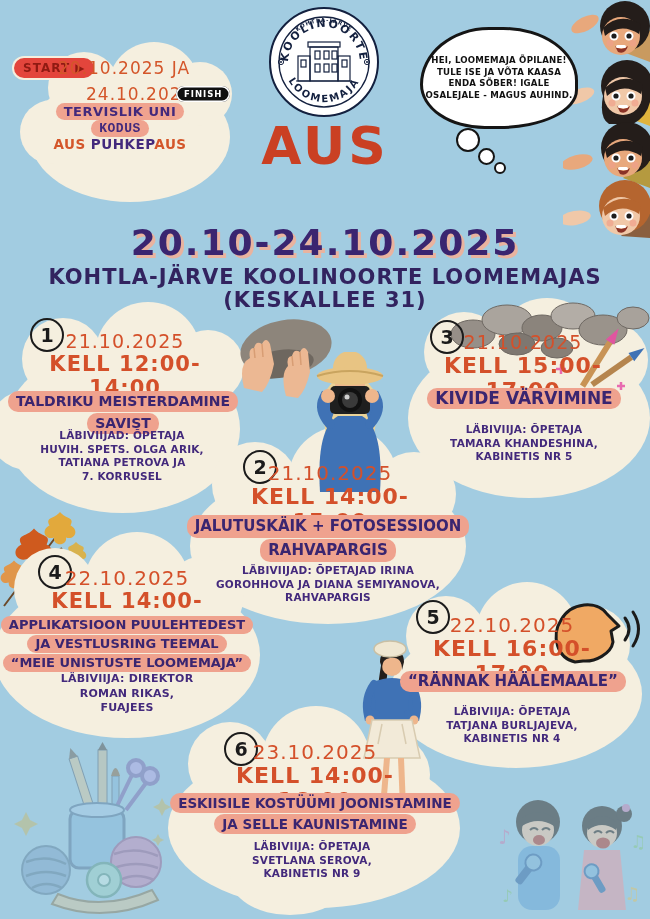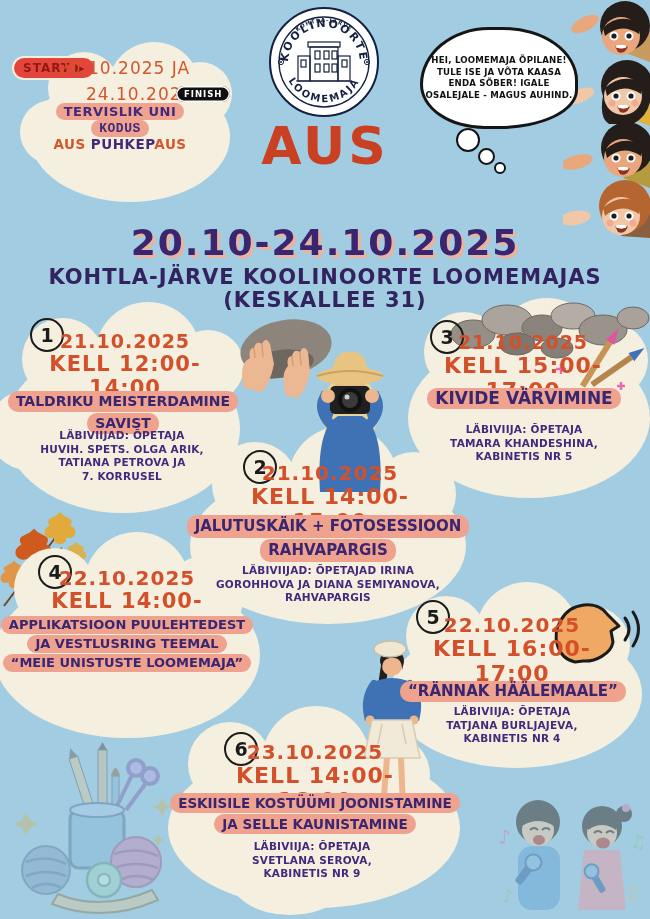--- a/index.html
+++ b/index.html
@@ -48,21 +48,21 @@
   .main-date{position:absolute;left:0;top:222px;width:650px;text-align:center;
     font-size:36px;font-weight:bold;color:#3a2570;letter-spacing:2px;text-shadow:3px 3px 0 #e9b39f;}
   .venue{position:absolute;left:0;width:650px;text-align:center;font-weight:bold;color:#32235f;
     font-size:21px;letter-spacing:1px;line-height:23px;}
   
   .num-circle{
     position:absolute;width:30px;height:30px;border:2.5px solid #1b1b1b;border-radius:50%;
     display:flex;align-items:center;justify-content:center;
     font-size:19px;font-weight:bold;color:#1b1b1b;background:transparent;
   }
-  .evt-date{position:absolute;text-align:center;color:#d4502a;font-weight:bold;font-size:19px;letter-spacing:1px;}
+  .evt-date{position:absolute;text-align:center;color:#d4502a;font-weight:normal;font-size:19px;letter-spacing:1px;}
   .evt-kell{position:absolute;text-align:center;color:#d4502a;font-weight:bold;font-size:21px;letter-spacing:1px;}
   .evt-title{position:absolute;text-align:center;line-height:21px;}
   .evt-title .hl{
     display:inline-block;background:#efa28e;color:#3a2570;font-weight:bold;
     border-radius:10px;padding:0 8px;margin-top:1px;white-space:nowrap;
   }
   .evt-details{position:absolute;text-align:center;color:#43297c;font-weight:bold;font-size:10.5px;line-height:13.5px;letter-spacing:0.2px;}
   .evt-details span{display:block;}
   svg text{font-family:"DejaVu Sans","Liberation Sans",sans-serif;}
 </style>
@@ -462,25 +462,30 @@
   </div>
 
   <div class="num-circle" style="left:38px;top:555px;">4</div>
   <div class="evt-date" style="left:42px;top:566px;width:170px;font-size:20px;">22.10.2025</div>
   <div class="evt-kell" style="left:22px;top:589px;width:210px;">KELL 14:00-16:00</div>
   <div class="evt-title" style="left:-4px;top:615px;width:262px;font-size:13px;line-height:18px;">
     <span class="hl">APPLIKATSIOON PUULEHTEDEST</span><br>
     <span class="hl">JA VESTLUSRING TEEMAL</span><br>
     <span class="hl">“MEIE UNISTUSTE LOOMEMAJA”</span>
   </div>
+  <div class="evt-details" style="left:27px;top:672px;width:200px;font-size:11px;line-height:14.5px;">
+    <span>LÄBIVIIJA: DIREKTOR</span>
+    <span>ROMAN RIKAS,</span>
+    <span>FUAJEES</span>
+  </div>
 
   <div class="num-circle" style="left:416px;top:600px;">5</div>
   <div class="evt-date" style="left:427px;top:613px;width:170px;font-size:20px;">22.10.2025</div>
   <div class="evt-kell" style="left:407px;top:636px;width:210px;font-size:22px;">KELL 16:00-17:00</div>
-  <div class="evt-title" style="left:400px;top:670px;width:224px;font-size:15px;margin-top:10px;">
+  <div class="evt-title" style="left:400px;top:670px;width:224px;font-size:15px;">
     <span class="hl">“RÄNNAK HÄÄLEMAALE”</span>
   </div>
   <div class="evt-details" style="left:412px;top:705px;width:200px;">
     <span>LÄBIVIIJA: ÕPETAJA</span>
     <span>TATJANA BURLJAJEVA,</span>
     <span>KABINETIS NR 4</span>
   </div>
 
   <div class="num-circle" style="left:224px;top:732px;">6</div>
   <div class="evt-date" style="left:230px;top:740px;width:170px;font-size:20px;">23.10.2025</div>

